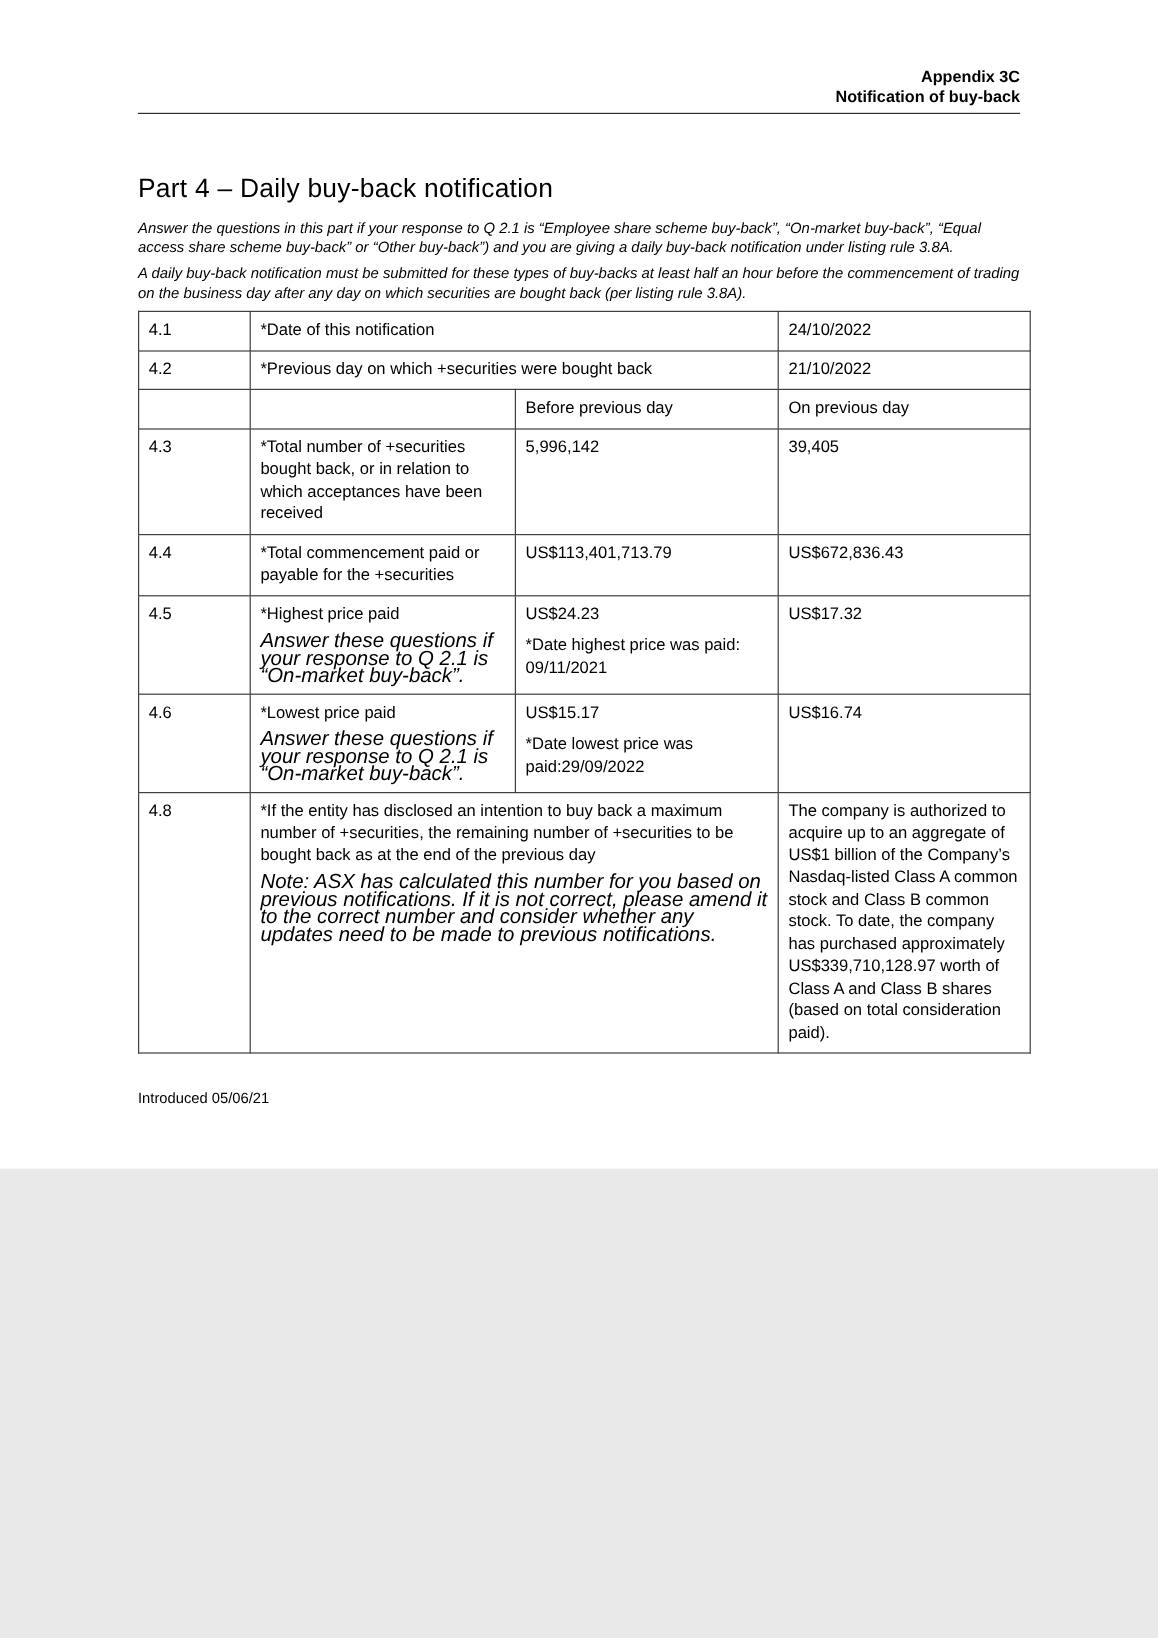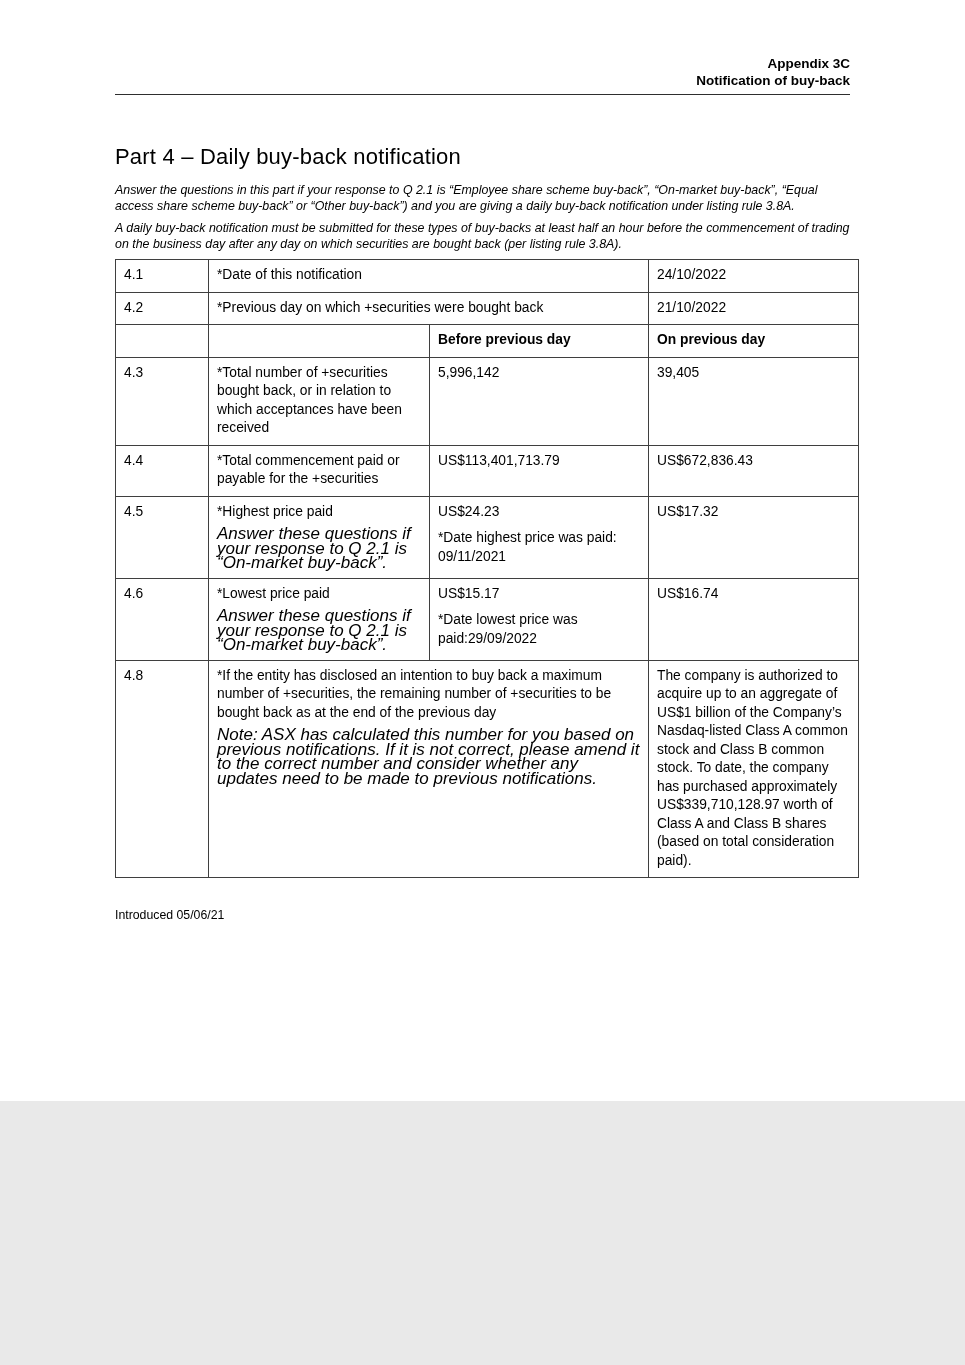--- a/index.html
+++ b/index.html
@@ -1,20 +1,20 @@
 <!DOCTYPE html>
 <html><head>
 <meta charset="utf-8">
 <style>
   * { margin: 0; padding: 0; box-sizing: border-box; }
   html, body { background: #e9e9e9; }
   .page {
     position: relative;
     width: 965px;
-    height: 1101px;
+    height: 974px;
     margin: 0 auto;
     background: #ffffff;
     font-family: "Liberation Sans", sans-serif;
     color: #000;
     overflow: hidden;
   }
   .content { padding: 56px 115px 0 115px; }
 
   
   .doc-header { text-align: right; font-weight: bold; font-size: 13.5px; line-height: 16.5px; }
@@ -38,21 +38,21 @@
   table.buyback col.c-label { width: 221px; }
   table.buyback col.c-before{ width: 219px; }
   table.buyback col.c-on    { width: 210px; }
   table.buyback td {
     border: 1px solid #3f3f3f;
     vertical-align: top;
     padding: 6px 8px 7px 8px;
     font-size: 13.8px;
     line-height: 18.5px;
   }
-  td.hdr { font-weight: bold; }
+  td.hdr { font-weight: normal; }
   td .note {
     font-style: italic;
     font-size: 17px;
     line-height: 14.5px;
     margin-top: 6px;
   }
   td p.val2 { margin-top: 8px; }
 
   
   .introduced { font-size: 12.3px; margin-top: 30px; }

